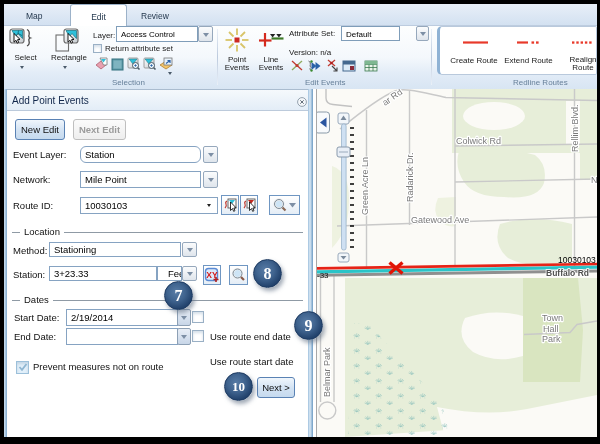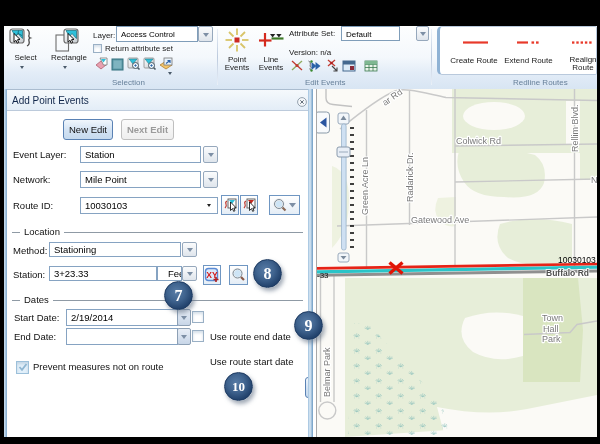--- a/index.html
+++ b/index.html
@@ -39,21 +39,21 @@
   border-top:1px solid #aabccf; }
 #panel > * { position:absolute; }
 #phead { left:0; top:0; width:100%; height:21px;
   background:linear-gradient(#f5f9fc,#e3edf7); border-bottom:1px solid #bccadb; }
 #phead span { position:absolute; left:8px; top:5px; font-size:10px; color:#10264a; }
 .plbl { font-size:9.5px; color:#111; white-space:nowrap; }
 .pinp { background:#fff; border:1px solid #86a3c2; font-size:9.5px; color:#000;
   padding:2px 0 0 4px; white-space:nowrap; overflow:hidden; }
 .btn { border:1px solid #5a82b4; border-radius:3px;
   background:linear-gradient(#f0f6fc,#d2e2f3 55%,#c6daee);
-  font-size:9.5px; color:#111; text-align:center;margin-left:48px; }
+  font-size:9.5px; color:#111; text-align:center; }
 .btn.dis { border-color:#bfbfbf; background:linear-gradient(#fbfbfb,#eee);
   color:#9b9b9b;font-weight:bold; }
 .ibtn { width:18px; height:20px; border:1px solid #6f96c2; border-radius:0;
   background:linear-gradient(#ffffff,#e4edf6); }
 .fs-line { height:1px; background:#8f9aa5; }
 .fs-lbl { font-size:9.5px; color:#111; background:#fff; padding:0 4px; }
 .callout { position:absolute; width:29px; height:29px; border-radius:50%;
   color:#fff; font-weight:bold; text-align:center; font-size:16px;
   line-height:28px; z-index:40; font-family:"Liberation Serif", serif;
   border:1px solid #1d3a61;
@@ -62,20 +62,25 @@
 
 #split { left:308px; top:89px; width:5px; height:348px;
   background:linear-gradient(90deg,#9ec0dd,#dbe9f5 40%,#6d9cc4); }
 #gutter { left:313px; top:89px; width:4px; height:348px; background:#fff; }
 #mapwrap { left:316px; top:89px; width:281px; height:348px; background:#fbfaf6; overflow:hidden; border-left:1px solid #a8a8a8; }
 </style>
 </head>
 <body>
 <div id="app">
 
+  <div id="tabbar" class="abs">
+    <div class="tab" style="left:22px;">Map</div>
+    <div id="tab-edit" class="abs">Edit</div>
+    <div class="tab" style="left:137px;">Review</div>
+  </div>
 
   <div id="ribbon" class="abs">
 
     <svg style="left:5px;top:1px;" width="30" height="26" viewBox="0 0 30 26">
       <defs>
           <linearGradient id="selg" x1="0" y1="0" x2="1" y2="1">
         <stop offset="0" stop-color="#ffffff"></stop>
             <stop offset="1" stop-color="#c4cacf"></stop>
       </linearGradient>
         </defs>
@@ -229,21 +234,21 @@
         <span>Add Point Events</span>
       <svg class="abs" style="left:293px;top:7px;" width="10" height="10" viewBox="0 0 10 10">
         <circle cx="5" cy="5" r="4.4" fill="#f4f7fa" stroke="#8a97a5" stroke-width="0.9"></circle>
         <path d="M3.3,3.3 L6.7,6.7 M6.7,3.3 L3.3,6.7" stroke="#55606c" stroke-width="0.9"></path>
       </svg>
     </div>
     <div class="btn" style="left:11px;top:29px;width:50px;height:21px;padding-top:4px;">New Edit</div>
     <div class="btn dis" style="left:69px;top:29px;width:53px;height:21px;padding-top:4px;">Next Edit</div>
 
     <div class="plbl" style="left:9px;top:59px;">Event Layer:</div>
-    <div class="pinp" style="left:76px;top:56px;width:121px;height:17px;">Station</div>
+    <div class="pinp" style="left:76px;top:56px;width:121px;height:17px;border-radius:6px;">Station</div>
     <div class="ddbtn" style="left:199px;top:56px;height:17px;background:linear-gradient(#fbfcfd,#dfe5ec);"></div>
 
     <div class="plbl" style="left:9px;top:84px;">Network:</div>
     <div class="pinp" style="left:76px;top:81px;width:121px;height:17px;">Mile Point</div>
     <div class="ddbtn" style="left:199px;top:81px;height:17px;"></div>
 
     <div class="plbl" style="left:9px;top:110px;">Route ID:</div>
     <div class="pinp" style="left:76px;top:107px;width:138px;height:17px;">10030103</div>
     <div class="ddtri" style="left:203px;top:114px;border-top-color:#222;"></div>
     <div class="ibtn abs" style="left:217px;top:105px;">

